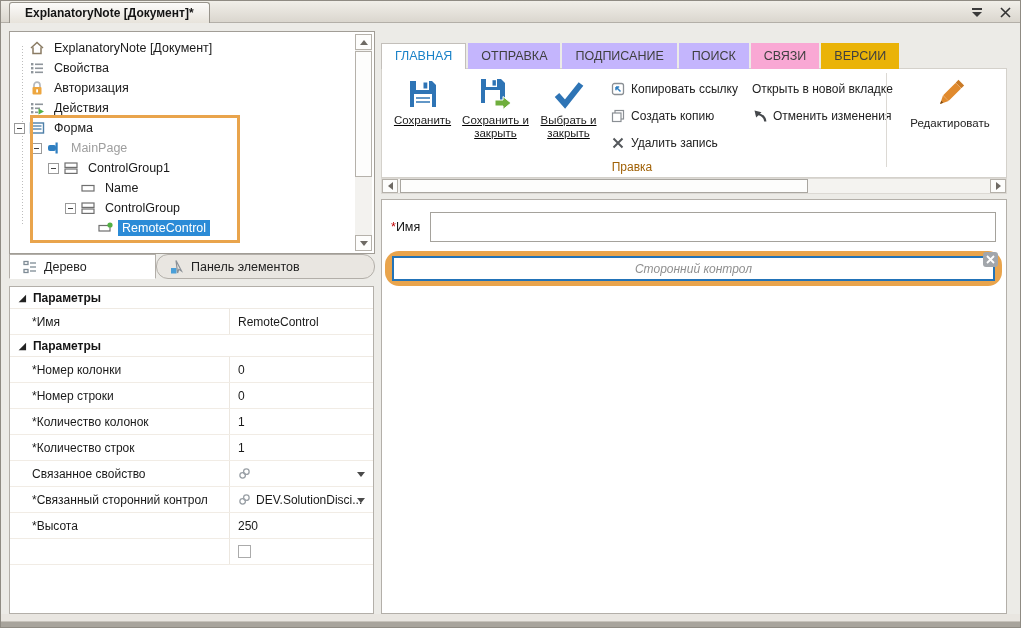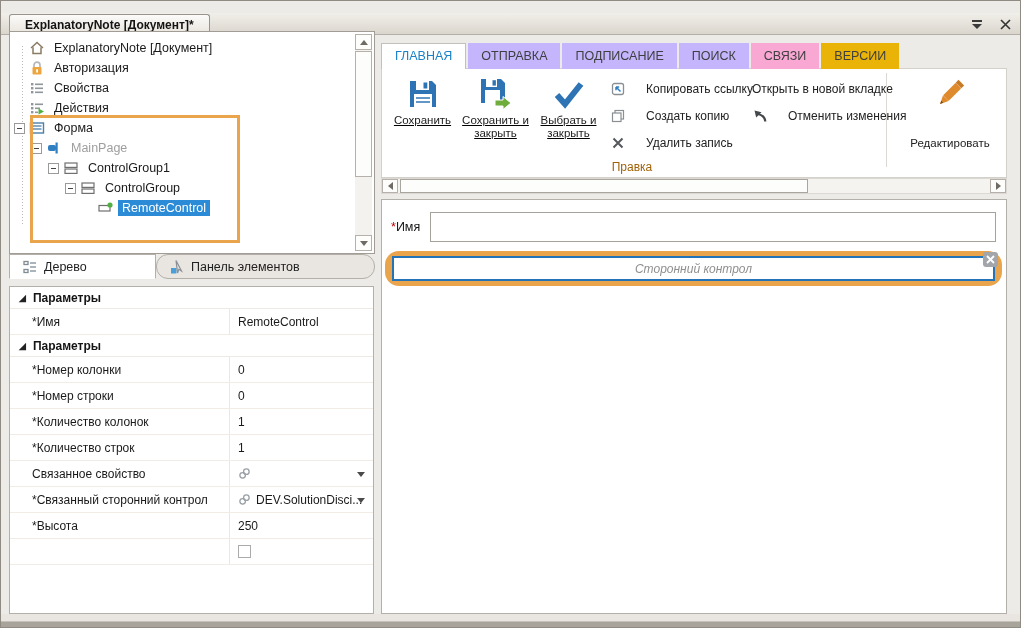--- a/index.html
+++ b/index.html
@@ -1,21 +1,21 @@
 <!DOCTYPE html>
 <html><head>
 <meta charset="utf-8">
 <style>
   * { margin:0; padding:0; box-sizing:border-box; }
   html,body { width:1021px; height:628px; }
   body { font-family:"Liberation Sans", sans-serif; background:#ecebe7; position:relative;
          border:1px solid #8f8b83; overflow:hidden; }
   
   .titlebar { position:absolute; left:0; top:0; width:1021px; height:22px;
-              background:linear-gradient(#f1efe9,#dad6ce); border-bottom:1px solid #b3afa8;margin-top:12px; }
+              background:linear-gradient(#f1efe9,#dad6ce); border-bottom:1px solid #b3afa8; }
   .doc-tab { position:absolute; left:8px; top:1px; height:21px; padding:0 15px;
              background:linear-gradient(#fcfbfa,#e7e3db); border:1px solid #98948c; border-bottom:none;
              border-radius:3px 3px 0 0; font-size:12px; font-weight:bold; color:#141414; line-height:20px; }
   .tb-icons { position:absolute; right:10px; top:0; height:22px; display:flex; align-items:center; gap:14px; }
   .tb-btn { width:14px; height:14px; display:flex; align-items:center; justify-content:center; cursor:default; }
   .menu-glyph { width:10px; }
   .menu-glyph .bar { height:2px; background:#3a3a3a; margin-bottom:2px; }
   .menu-glyph .tri { width:0; height:0; border-left:5px solid transparent; border-right:5px solid transparent;
                      border-top:5px solid #3a3a3a; margin:0 auto; }
   
@@ -70,26 +70,26 @@
   .ribbon-tabs { position:absolute; left:380px; top:42px; height:26px; display:flex; gap:2px; z-index:3; }
   .rtab { height:26px; line-height:26px; padding:0 13px; font-size:12.5px; color:#3f3f3f; background:#c4b5fd; }
   .rtab.active { background:#fff; color:#1a82c8; border:1px solid #c3bfba; border-bottom:none; line-height:24px; }
   .ribbon-body { position:absolute; left:380px; top:67px; width:626px; height:110px;
                  background:#fff; border:1px solid #d4d1cb; }
   .big-buttons { position:absolute; left:4px; top:5px; display:flex;text-decoration:underline; }
   .bigbtn { width:73px; display:flex; flex-direction:column; align-items:center; text-align:center; cursor:default; }
   .bigbtn .bicon { width:34px; height:34px; margin:3px 0 3px; }
   .bigbtn .blbl { font-size:11.5px; line-height:13px; color:#222; }
   .small-col { position:absolute; top:6px; }
-  .sbtn { height:27px; display:flex; align-items:center; gap:20px; font-size:12px; color:#222; white-space:nowrap; }
+  .sbtn { height:27px; display:flex; align-items:center; gap:5px; font-size:12px; color:#222; white-space:nowrap; }
   .sbtn .sicon { width:16px; height:16px; flex:none; }
   .group-label { position:absolute; left:0; width:500px; bottom:3px; text-align:center; font-size:12px; color:#a16207; }
   .ribbon-sep { position:absolute; left:504px; top:4px; bottom:10px; width:1px; background:#dcd9d4; }
   .edit-btn { position:absolute; left:518px; top:4px; width:100px; display:flex; flex-direction:column;
-              align-items:center;gap:20px; }
+              align-items:center; }
   .edit-btn .bicon { width:38px; height:38px; margin:2px 0 4px; }
   .edit-btn .blbl { font-size:11.5px; color:#222; }
   .hscroll { position:absolute; left:380px; top:177px; width:626px; height:16px; background:#f4f3f0; border:1px solid #dcd9d4; }
   .hs-btn { position:absolute; top:0; width:16px; height:14px; background:#fdfdfc; border:1px solid #b5b1aa;
             display:flex; align-items:center; justify-content:center; }
   .hs-left { left:0; } .hs-right { right:0; }
   .hs-thumb { position:absolute; left:18px; top:0; width:408px; height:14px; background:#fdfdfc; border:1px solid #a9a6a0; }
   
   .form-panel { position:absolute; left:380px; top:198px; width:626px; height:415px;
                 background:#fff; border:1px solid #b3afa9; }
@@ -138,40 +138,40 @@
         <span class="ticon"><svg viewBox="0 0 16 16" width="16" height="16">
             <path d="M2 8 L8 2.5 L14 8" stroke="#8a7b63" fill="none" stroke-width="1.5"></path>
             <path d="M4 7.2 V13.5 H12 V7.2" stroke="#8a7b63" fill="none" stroke-width="1.5"></path>
           </svg></span>
         <span class="tlabel">ExplanatoryNote [Документ]</span>
       </div>
       <div class="titem">
         <span class="indent" style="width: 0px;"></span>
         <span class="slot"></span>
         <span class="ticon"><svg viewBox="0 0 16 16" width="16" height="16">
-            <path d="M5 7.5 V5.2 a3 3 0 0 1 6 0 V7.5" stroke="#b4b8bd" stroke-width="1.7" fill="none"></path>
-            <rect x="3.5" y="7" width="9" height="7.5" rx="1" fill="#eda63f"></rect>
-            <rect x="7.2" y="9.3" width="1.8" height="3.2" fill="#fff"></rect>
-          </svg></span>
-        <span class="tlabel">Авторизация</span>
-      </div>
-      <div class="titem">
-        <span class="indent" style="width: 0px;"></span>
-        <span class="slot"></span>
-        <span class="ticon"><svg viewBox="0 0 16 16" width="16" height="16">
             <g fill="#8f969c">
               <rect x="2" y="3" width="2.4" height="2.4"></rect>
               <rect x="6" y="3.5" width="8" height="1.6"></rect>
               <rect x="2" y="7" width="2.4" height="2.4"></rect>
               <rect x="6" y="7.5" width="8" height="1.6"></rect>
               <rect x="2" y="11" width="2.4" height="2.4"></rect>
               <rect x="6" y="11.5" width="8" height="1.6"></rect>
             </g>
           </svg></span>
         <span class="tlabel">Свойства</span>
+      </div>
+      <div class="titem">
+        <span class="indent" style="width: 0px;"></span>
+        <span class="slot"></span>
+        <span class="ticon"><svg viewBox="0 0 16 16" width="16" height="16">
+            <path d="M5 7.5 V5.2 a3 3 0 0 1 6 0 V7.5" stroke="#b4b8bd" stroke-width="1.7" fill="none"></path>
+            <rect x="3.5" y="7" width="9" height="7.5" rx="1" fill="#eda63f"></rect>
+            <rect x="7.2" y="9.3" width="1.8" height="3.2" fill="#fff"></rect>
+          </svg></span>
+        <span class="tlabel">Авторизация</span>
       </div>
       <div class="titem">
         <span class="indent" style="width: 0px;"></span>
         <span class="slot"></span>
         <span class="ticon"><svg viewBox="0 0 16 16" width="16" height="16">
             <g fill="#8f969c">
               <rect x="2" y="3" width="2.4" height="2.4"></rect>
               <rect x="6" y="3.5" width="8" height="1.6"></rect>
               <rect x="2" y="7" width="2.4" height="2.4"></rect>
               <rect x="6" y="7.5" width="5" height="1.6"></rect>
@@ -208,20 +208,28 @@
       <div class="titem">
         <span class="indent" style="width: 34px;"></span>
         <span class="slot">
           <span class="expander"></span>
         </span>
         <span class="ticon"><svg viewBox="0 0 16 16" width="16" height="16">
             <rect x="2" y="3" width="12" height="4.4" fill="none" stroke="#6f6f6f" stroke-width="1.2"></rect>
             <rect x="2" y="9" width="12" height="4.4" fill="none" stroke="#6f6f6f" stroke-width="1.2"></rect>
           </svg></span>
         <span class="tlabel">ControlGroup1</span>
+      </div>
+      <div class="titem">
+        <span class="indent" style="width: 51px;"></span>
+        <span class="slot"></span>
+        <span class="ticon"><svg viewBox="0 0 16 16" width="16" height="16">
+            <rect x="2" y="5.5" width="12" height="5.5" fill="none" stroke="#6f6f6f" stroke-width="1.2"></rect>
+          </svg></span>
+        <span class="tlabel">Name</span>
       </div>
       <div class="titem">
         <span class="indent" style="width: 51px;"></span>
         <span class="slot">
           <span class="expander"></span>
         </span>
         <span class="ticon"><svg viewBox="0 0 16 16" width="16" height="16">
             <rect x="2" y="3" width="12" height="4.4" fill="none" stroke="#6f6f6f" stroke-width="1.2"></rect>
             <rect x="2" y="9" width="12" height="4.4" fill="none" stroke="#6f6f6f" stroke-width="1.2"></rect>
           </svg></span>

